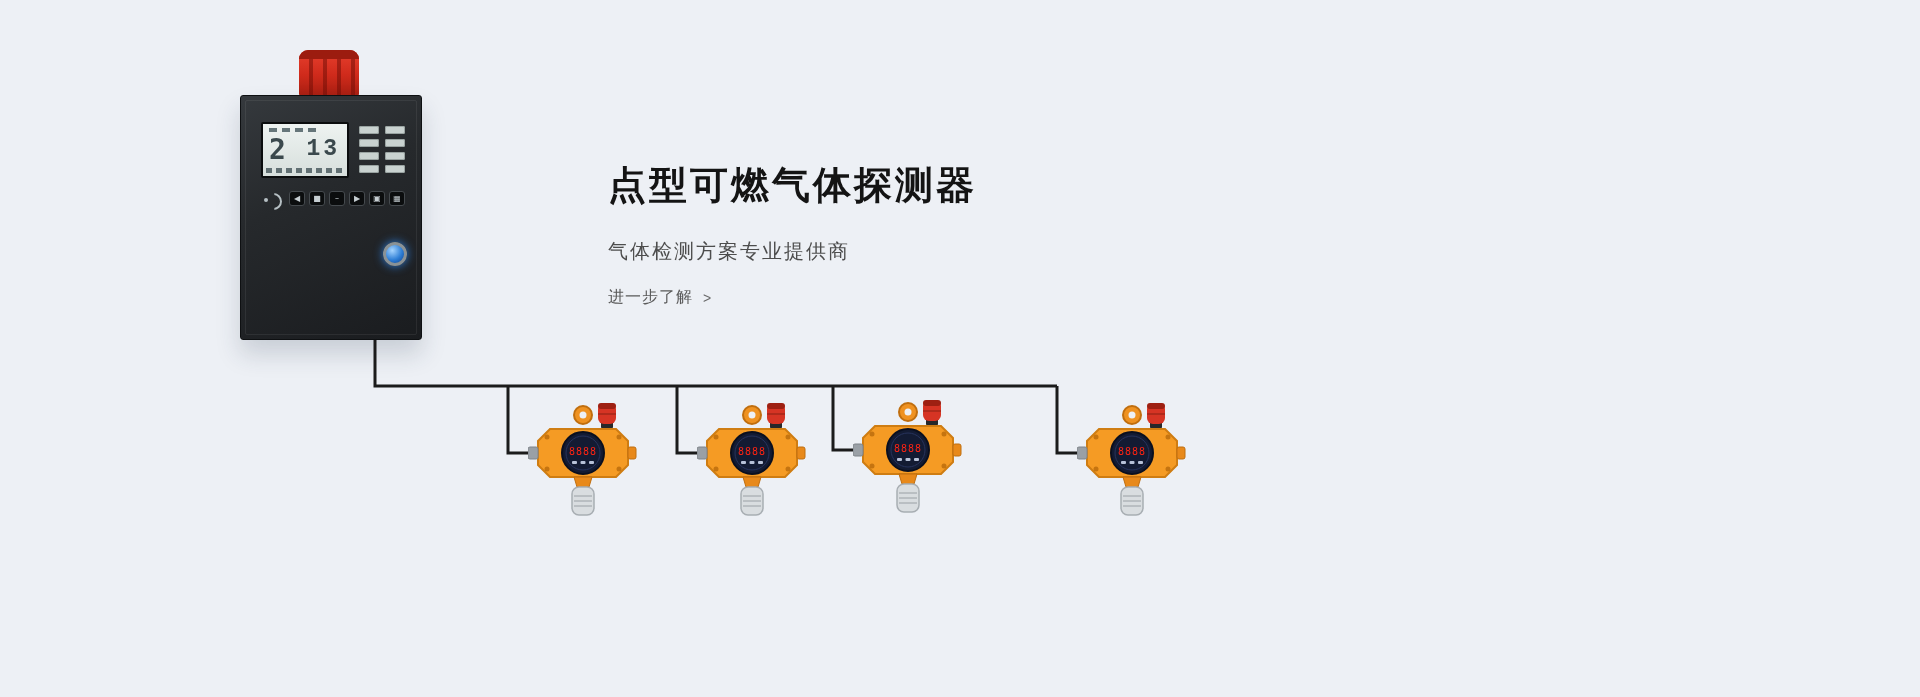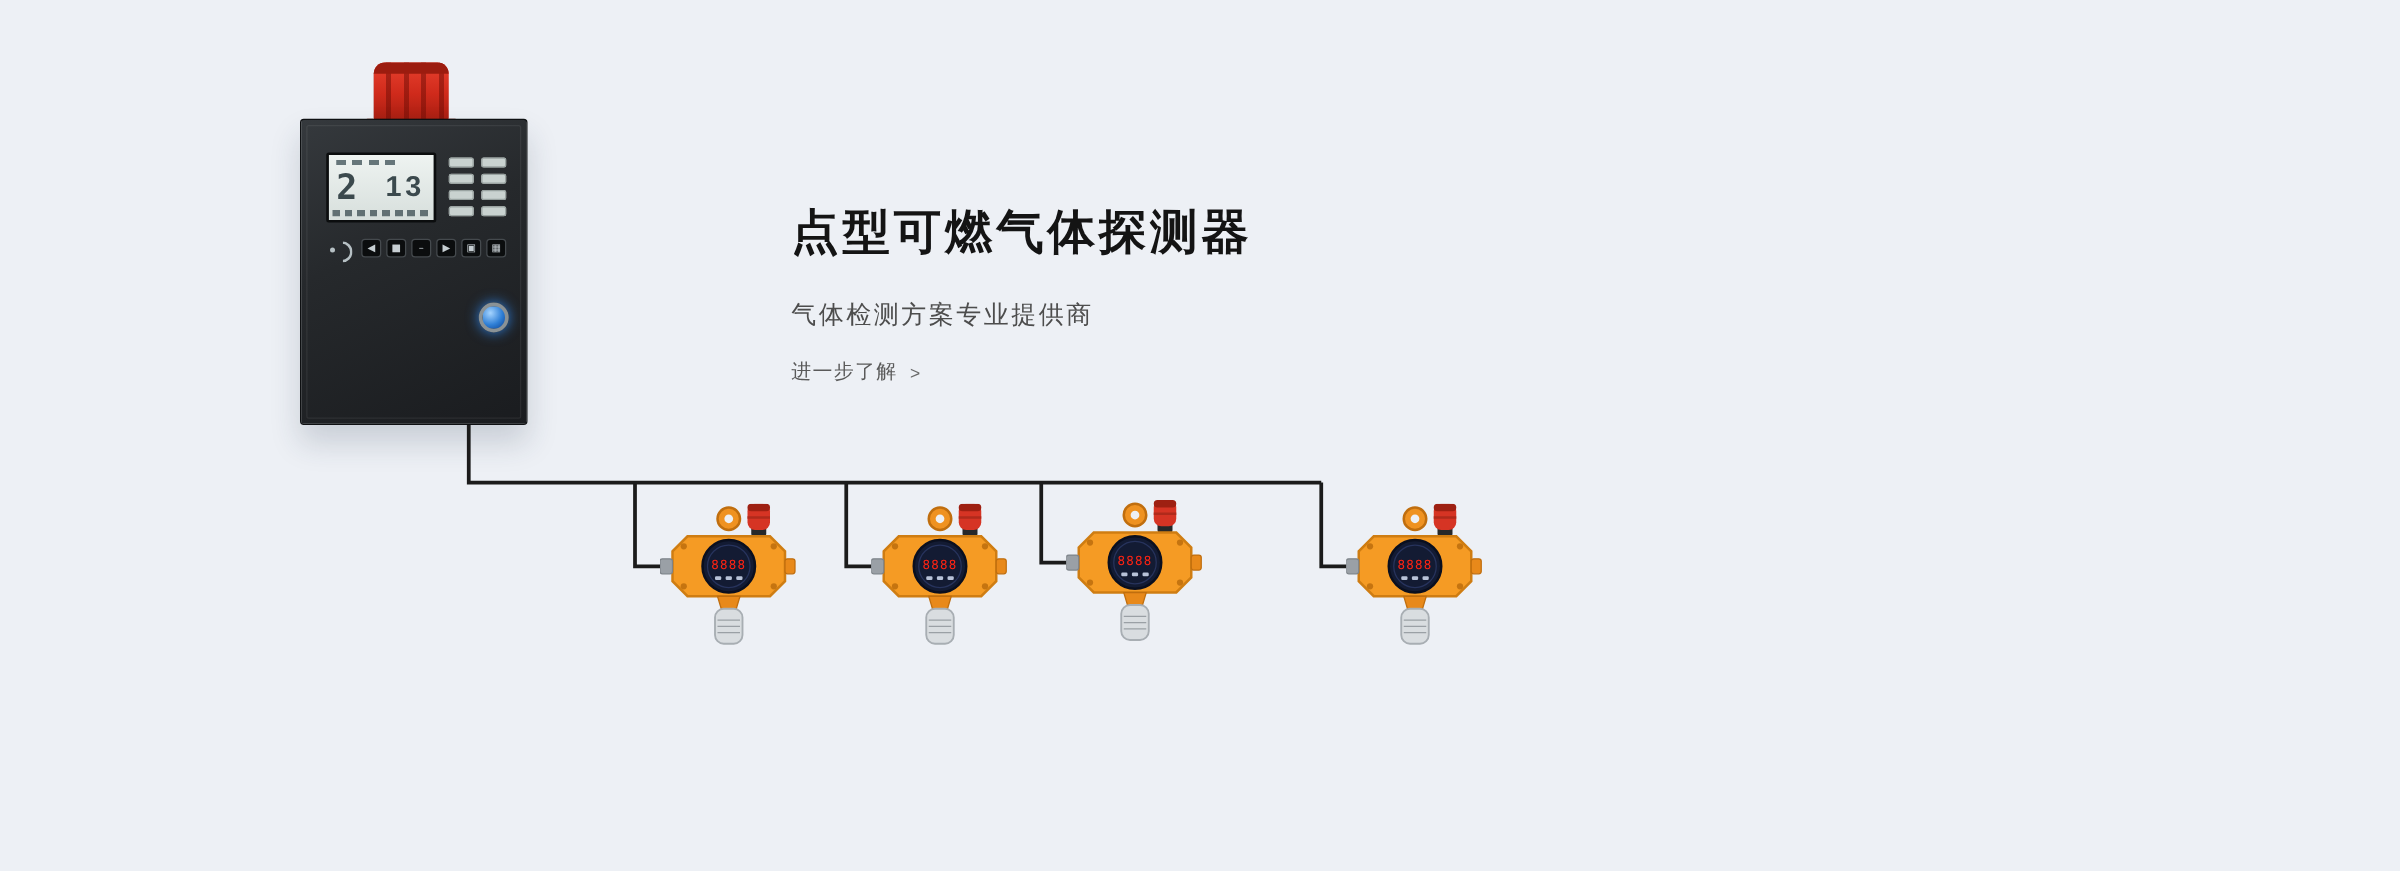--- a/index.html
+++ b/index.html
@@ -56,21 +56,21 @@
     position:absolute; left:6px; top:4px; width:48px; height:4px;
     background: repeating-linear-gradient(90deg, #66767a 0 8px, transparent 8px 13px);
   }
   .lcd-ch {
     position:absolute; left:6px; top:9px;
     font-family:"DejaVu Sans Mono", monospace; font-weight:700;
     font-size:28px; color:#3b494d;
   }
   .lcd-val {
     position:absolute; right:7px; top:12px;
-    font-family:Liberation Sans, sans-serif; font-weight:700;
+    font-family:Liberation Mono, monospace; font-weight:700;
     font-size:23px; color:#3b494d; letter-spacing:3px;
   }
   .lcd-bottom {
     position:absolute; left:3px; right:3px; bottom:3px; height:5px;
     background: repeating-linear-gradient(90deg, #4c5c60 0 6px, transparent 6px 10px);
     opacity:.85;
   }
 
   .indicators {
     position:absolute; left:118px; top:30px; width:48px;
@@ -111,21 +111,21 @@
   .wires { position:absolute; left:0; top:0; pointer-events:none; }
 
   
   .detector { position:absolute; }
   .det-1 { left:528px;  top:403px; }
   .det-2 { left:697px;  top:403px; }
   .det-3 { left:853px;  top:400px; }
   .det-4 { left:1077px; top:403px; }
 
   
-  .copy { position:absolute; left:633px; top:160px; }
+  .copy { position:absolute; left:608px; top:160px; }
   .title {
     font-size:38px; font-weight:600; color:#141414; letter-spacing:3px;
   }
   .subtitle {
     margin-top:27px; font-size:20px; color:#4d4d4d; letter-spacing:2px;font-family:Liberation Mono, monospace;
   }
   .cta {
     margin-top:22px; font-size:16px; color:#5a5a5a; letter-spacing:1px;
     display:inline-flex; align-items:center; gap:10px;
     text-decoration:none; cursor:pointer;

